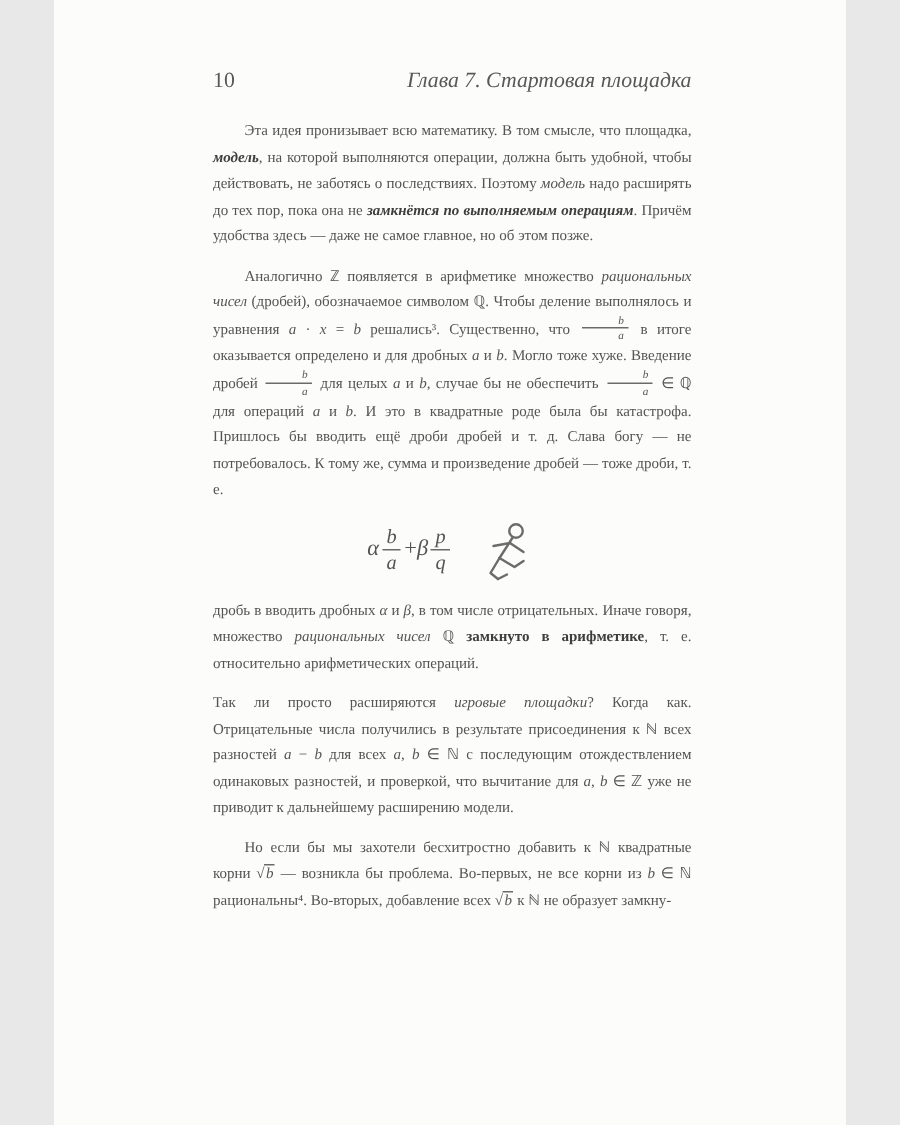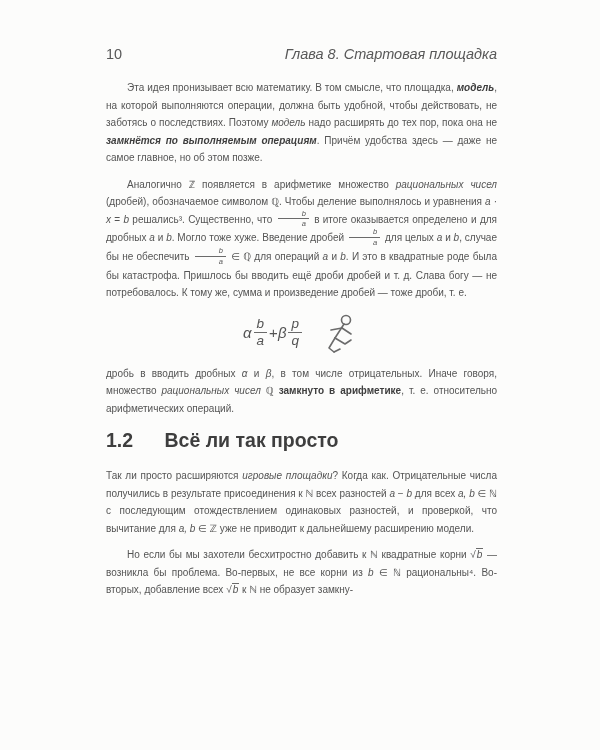--- a/index.html
+++ b/index.html
@@ -1,19 +1,19 @@
 <!DOCTYPE html>
 <html><head>
 <meta charset="utf-8">
 <style>
   html,body{margin:0;padding:0;background:#e8e8e8;}
   .page{
-    width:600px;height:750px;margin:0 auto;background:#fcfcfb;
+    width:528px;height:750px;margin:0 auto;background:#fcfcfb;
     position:relative;overflow:hidden;box-sizing:border-box;
-    font-family:Liberation Sans, sans-serif;
+    font-family:Liberation Serif, serif;
     color:#545454;
   }
   .pagehead{
     display:flex;justify-content:space-between;align-items:baseline;
     padding:46px 103px 0 106px;font-size:14.5px;line-height:17px;color:#585858;
   }
   .chap{font-style:italic;}
   .body{padding:16px 103px 0 106px;}
   p.para{
     margin:0 0 9px;font-size:10px;line-height:17.5px;
@@ -47,21 +47,21 @@
   }
   .sect-num{margin-right:26px;}
 </style>
 </head>
 <body>
 
 <div class="page">
 
   <div class="pagehead">
     <span>10</span>
-    <span class="chap">Глава 8. Стартовая площадка</span>
+    <span class="chap">Глава 7. Стартовая площадка</span>
   </div>
 
   <div class="body">
 
     <p class="para indent"><span>Эта идея пронизывает всю математику. В том смысле, что площадка, </span><span class="s-bi">модель</span><span>, на которой выполняются операции, должна быть удобной, чтобы действовать, не заботясь о последствиях. Поэтому </span><span class="s-i">модель</span><span> надо расширять до тех пор, пока она не </span><span class="s-bi">замкнётся по выполняемым операциям</span><span>. Причём удобства здесь — даже не самое главное, но об этом позже.</span></p>
 
     <p class="para indent"><span>Аналогично ℤ появляется в арифметике множество </span><span class="s-i">рациональных чисел</span><span> (дробей), обозначаемое символом ℚ. Чтобы деление выполнялось и уравнения </span><span class="s-m">a</span><span> · </span><span class="s-m">x</span><span> = </span><span class="s-m">b</span><span> решались³. Существенно, что </span><span class="frac">
           <span class="fr-n">b</span>
           <span class="fr-d">a</span>
         </span><span> в итоге оказывается определено и для дробных </span><span class="s-m">a</span><span> и </span><span class="s-m">b</span><span>. Могло тоже хуже. Введение дробей </span><span class="frac">
@@ -94,23 +94,19 @@
           <path d="M22 15 L11 17"></path>
           <path d="M15 25 L25 31 L31 27"></path>
           <path d="M15 25 L9 35 L14 39"></path>
           <path d="M14 39 L20 36"></path>
         </g>
       </svg>
     </div>
 
     <p class="para"><span>дробь в вводить дробных </span><span class="s-m">α</span><span> и </span><span class="s-m">β</span><span>, в том числе отрицательных. Иначе говоря, множество </span><span class="s-i">рациональных чисел</span><span> ℚ </span><span class="s-b">замкнуто в арифметике</span><span>, т. е. относительно арифметических операций.</span></p>
 
-    <h2 class="sect">
-      <span class="sect-num">1.2</span>
-      <span>Всё ли так просто</span>
-    </h2>
 
     <p class="para"><span>Так ли просто расширяются </span><span class="s-i">игровые площадки</span><span>? Когда как. Отрицательные числа получились в результате присоединения к ℕ всех разностей </span><span class="s-m">a</span><span> − </span><span class="s-m">b</span><span> для всех </span><span class="s-m">a, b</span><span> ∈ ℕ с последующим отождествлением одинаковых разностей, и проверкой, что вычитание для </span><span class="s-m">a, b</span><span> ∈ ℤ уже не приводит к дальнейшему расширению модели.</span></p>
 
     <p class="para indent"><span>Но если бы мы захотели бесхитростно добавить к ℕ квадратные корни </span><span class="root"><span class="rad">√</span><span class="rbar">b</span></span><span> — возникла бы проблема. Во-первых, не все корни из </span><span class="s-m">b</span><span> ∈ ℕ рациональны⁴. Во-вторых, добавление всех </span><span class="root"><span class="rad">√</span><span class="rbar">b</span></span><span> к ℕ не образует замкну-</span></p>
 
   </div>
 </div>
 
 </body></html>

